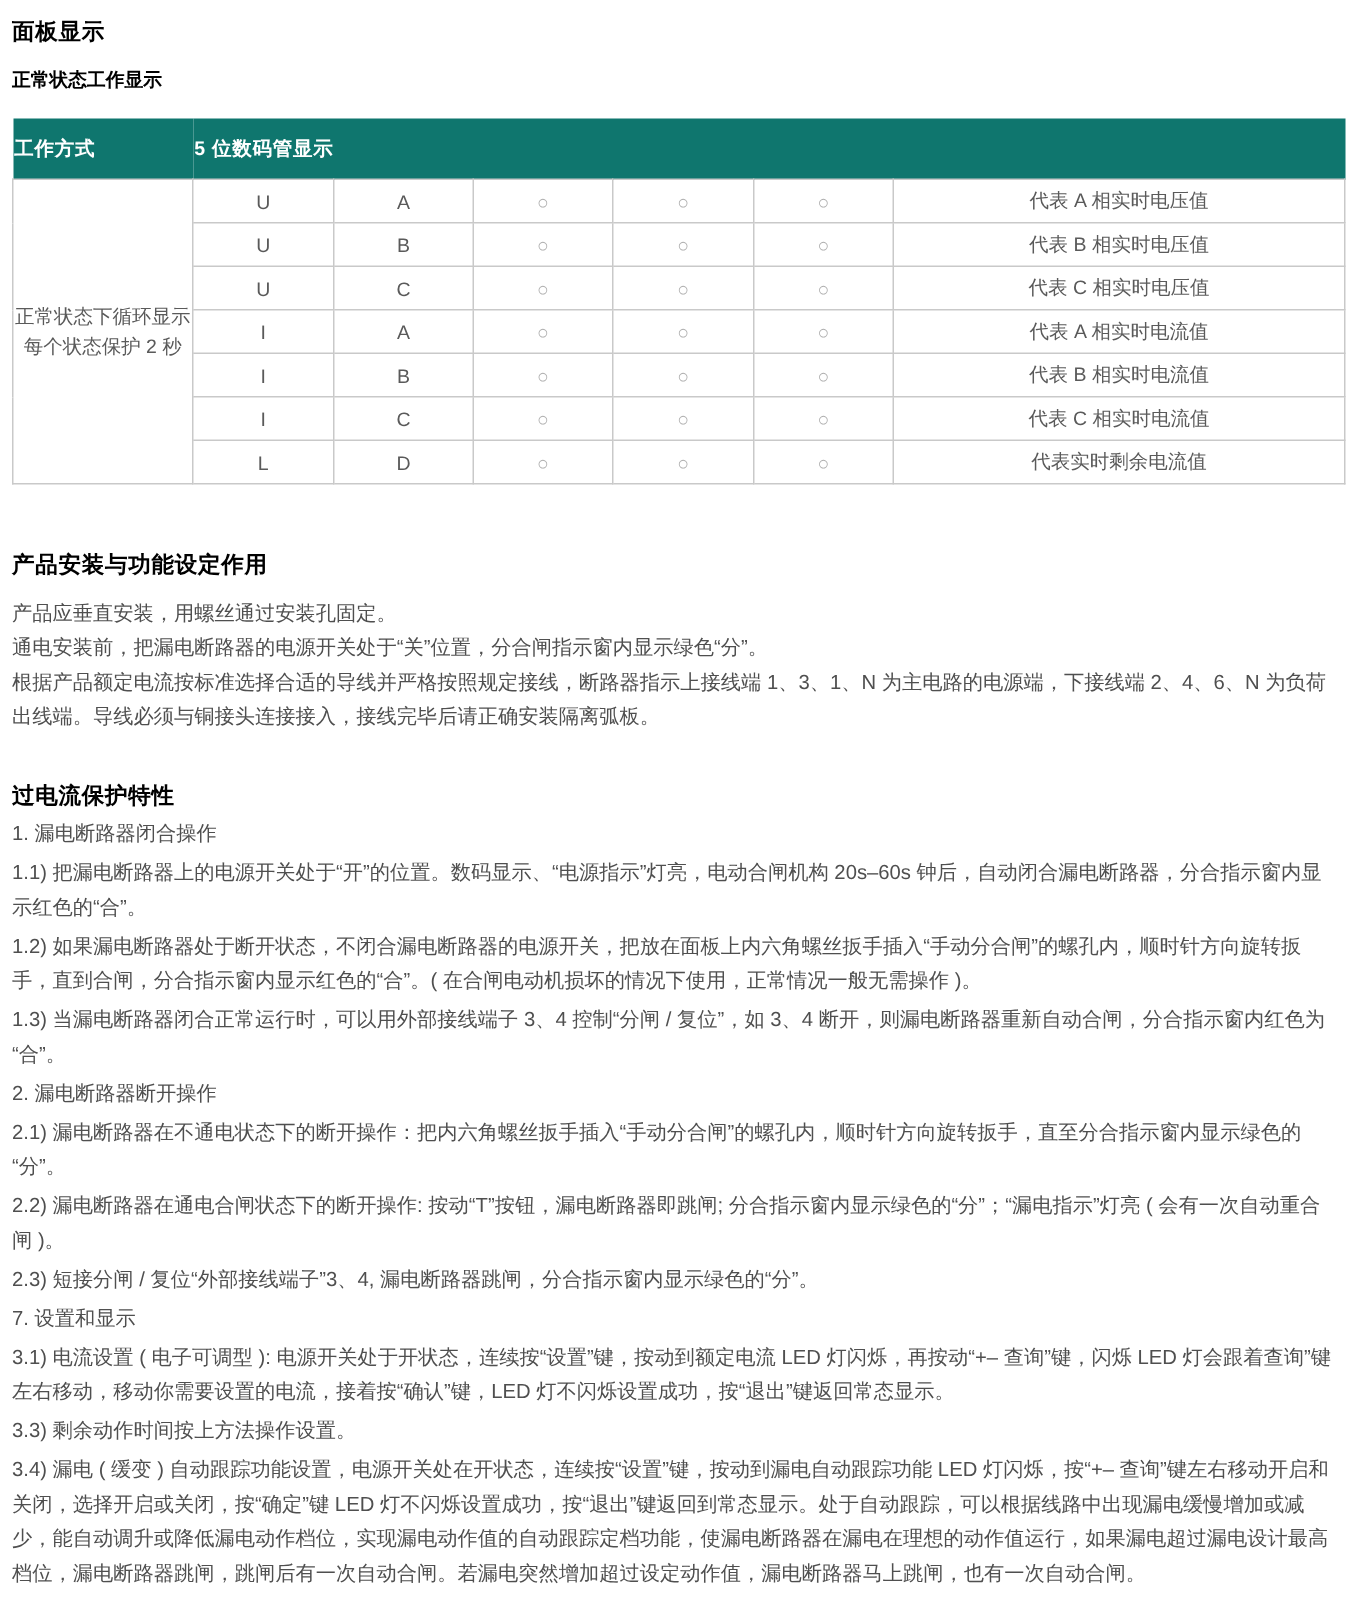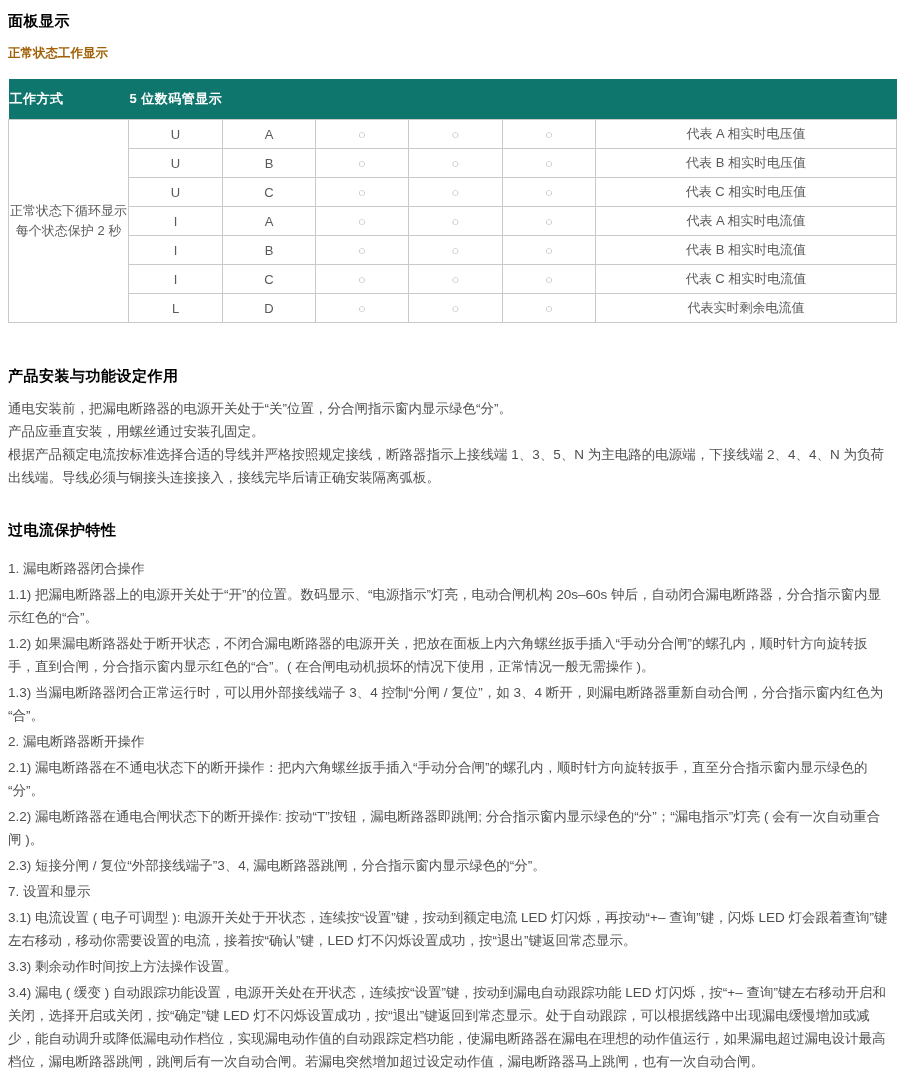--- a/index.html
+++ b/index.html
@@ -15,21 +15,21 @@
   .sec-title{
     color:#000000;
     font-size:15px;
     font-weight:bold;
     margin:0 0 14px 0;
     letter-spacing:.5px;
   }
   .subtitle{
     font-size:12.5px;
     font-weight:bold;
-    color:#a16207;
+    color:#000000;
     margin:0 0 17px 0;
   }
 
   
   table.panel-table{
     border-collapse:collapse;
     table-layout:fixed;
     width:888px;
     margin:0;
   }
@@ -74,21 +74,21 @@
     line-height:23px;
     color:#4f4f4f;
   }
   .item{
     margin:0 0 3px 0;
     font-size:13.5px;
     line-height:23px;
     color:#4f4f4f;
   }
   .sec-install .sec-title{margin-bottom:11px;}
-  .sec-protect .sec-title{margin-bottom:17px;}
+  .sec-protect .sec-title{margin-bottom:4px;}
 </style>
 </head>
 <body>
 
 <div class="page">
 
   <div class="section">
     <h1 class="sec-title">面板显示</h1>
     <div class="subtitle">正常状态工作显示</div>
 
@@ -166,23 +166,23 @@
           <td class="circle-cell"><span>○</span></td>
           <td class="circle-cell"><span>○</span></td>
           <td class="desc-cell">代表实时剩余电流值</td>
         </tr>
       </tbody>
     </table>
   </div>
 
   <div class="section sec-install">
     <h1 class="sec-title">产品安装与功能设定作用</h1>
+    <p class="para">产品应垂直安装，用螺丝通过安装孔固定。</p>
     <p class="para">通电安装前，把漏电断路器的电源开关处于“关”位置，分合闸指示窗内显示绿色“分”。</p>
-    <p class="para">产品应垂直安装，用螺丝通过安装孔固定。</p>
-    <p class="para">根据产品额定电流按标准选择合适的导线并严格按照规定接线，断路器指示上接线端 1、3、5、N 为主电路的电源端，下接线端 2、4、4、N 为负荷出线端。导线必须与铜接头连接接入，接线完毕后请正确安装隔离弧板。</p>
+    <p class="para">根据产品额定电流按标准选择合适的导线并严格按照规定接线，断路器指示上接线端 1、3、1、N 为主电路的电源端，下接线端 2、4、6、N 为负荷出线端。导线必须与铜接头连接接入，接线完毕后请正确安装隔离弧板。</p>
   </div>
 
   <div class="section sec-protect">
     <h1 class="sec-title">过电流保护特性</h1>
     <p class="item">1. 漏电断路器闭合操作</p>
     <p class="item">1.1) 把漏电断路器上的电源开关处于“开”的位置。数码显示、“电源指示”灯亮，电动合闸机构 20s–60s 钟后，自动闭合漏电断路器，分合指示窗内显示红色的“合”。</p>
     <p class="item">1.2) 如果漏电断路器处于断开状态，不闭合漏电断路器的电源开关，把放在面板上内六角螺丝扳手插入“手动分合闸”的螺孔内，顺时针方向旋转扳手，直到合闸，分合指示窗内显示红色的“合”。( 在合闸电动机损坏的情况下使用，正常情况一般无需操作 )。</p>
     <p class="item">1.3) 当漏电断路器闭合正常运行时，可以用外部接线端子 3、4 控制“分闸 / 复位”，如 3、4 断开，则漏电断路器重新自动合闸，分合指示窗内红色为“合”。</p>
     <p class="item">2. 漏电断路器断开操作</p>
     <p class="item">2.1) 漏电断路器在不通电状态下的断开操作：把内六角螺丝扳手插入“手动分合闸”的螺孔内，顺时针方向旋转扳手，直至分合指示窗内显示绿色的“分”。</p>

